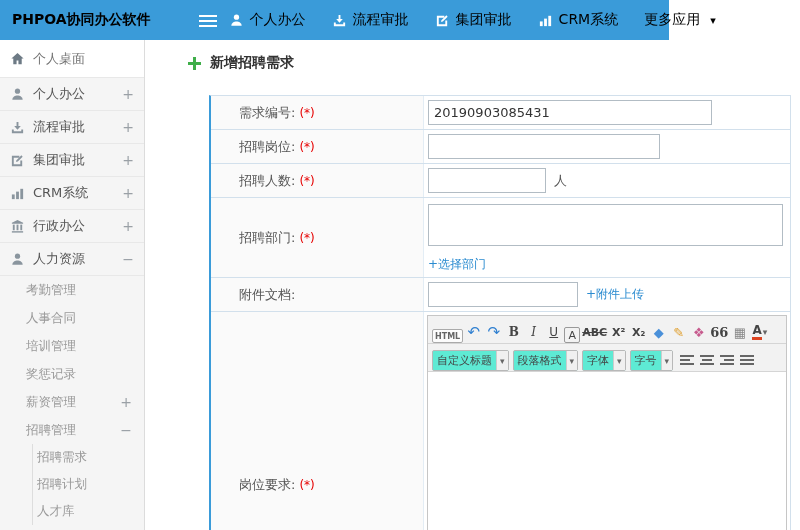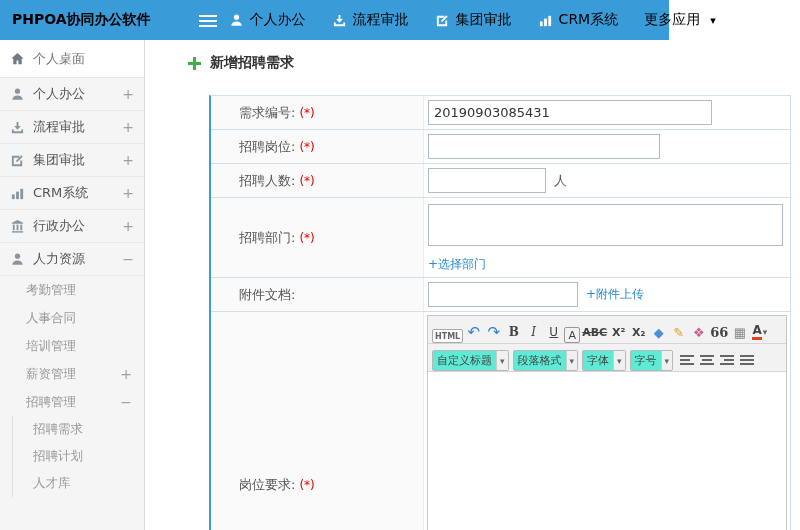--- a/index.html
+++ b/index.html
@@ -26,21 +26,21 @@
   .sidebar { position:absolute; top:40px; left:0; width:145px; bottom:0;
              background:#f5f5f5; border-right:1px solid #dcdcdc; overflow:hidden; }
   .side-item { height:33px; display:flex; align-items:center; padding:0 10px;
                border-bottom:1px solid #e8e8e8; color:#555; font-size:13px; cursor:pointer; }
   .side-item.active { background:#fff; height:38px; color:#737373; }
   .side-item .sic { width:15px; height:15px; margin-right:8px; color:#8a959e; flex:none; }
   .side-item.active .sic { color:#6d7a85; }
   .toggle { margin-left:auto; color:#9aa0a6; font-size:14px; line-height:1; cursor:pointer; }
   .sub-item { height:28px; display:flex; align-items:center; padding:0 12px 0 26px;
               color:#999; font-size:12.5px; cursor:pointer; }
-  .sub2 { height:27px; margin-left:12px; padding-left:20px; border-left:1px solid #ddd; }
+  .sub2 { height:27px; margin-left:32px; padding-left:4px; border-left:1px solid #ddd; }
 
   
   .main { position:absolute; top:40px; left:146px; right:0; bottom:0; background:#fff; overflow:hidden; }
   .page-title { position:absolute; top:14px; left:42px; display:flex; align-items:center;
                 gap:9px; font-size:14px; font-weight:bold; color:#333; }
   .gplus { position:relative; width:13px; height:13px; flex:none; }
   .gplus::before { content:""; position:absolute; left:5px; top:0; width:3px; height:13px; background:#3fae49; }
   .gplus::after  { content:""; position:absolute; top:5px; left:0; width:13px; height:3px; background:#3fae49; }
 
   
@@ -210,20 +210,23 @@
   <div class="sub-item">
     <span>考勤管理</span>
   </div>
   <div class="sub-item">
     <span>人事合同</span>
   </div>
   <div class="sub-item">
     <span>培训管理</span>
   </div>
   <div class="sub-item">
+    <span>奖惩记录</span>
+  </div>
+  <div class="sub-item">
     <span>薪资管理</span>
     <span class="toggle">+</span>
   </div>
   <div class="sub-item">
     <span>招聘管理</span>
     <span class="toggle">−</span>
   </div>
 
   <div class="sub-item sub2">
     <span>招聘需求</span>

